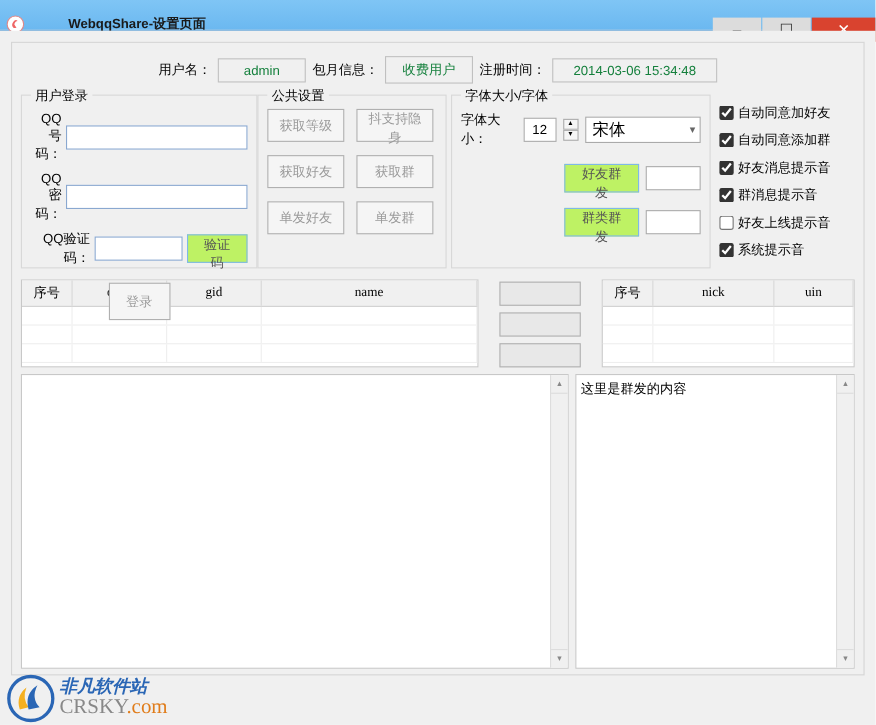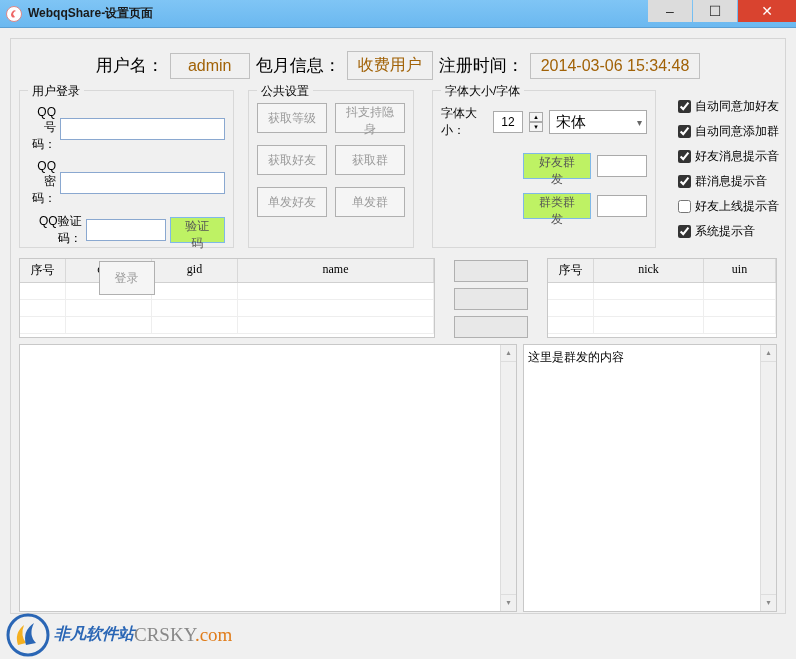--- a/index.html
+++ b/index.html
@@ -1,31 +1,31 @@
 <!DOCTYPE html>
 <html><head>
 <meta charset="utf-8">
 <style>
 * { box-sizing: border-box; margin: 0; padding: 0; }
 body { font-family: "Microsoft YaHei", SimSun, sans-serif; font-size: 12px; background: #fff; width: 796px; height: 659px; overflow: hidden; position: relative; }
-.titlebar { height: 28px; background: linear-gradient(#7fc5f5, #6bb8f0); display: flex; align-items: center; padding: 0 0 0 6px; border-bottom: 1px solid #5a9fd4; }
+.titlebar { height: 28px; background: linear-gradient(#7fc5f5, #6bb8f0); display: flex; align-items: center; padding: 16px 0 0 6px; border-bottom: 1px solid #5a9fd4; gap: 34px; }
 .titlebar-icon { width: 16px; height: 16px; background: #fff; border-radius: 50%; border: 1px solid #d88; margin-right: 6px; display:flex; align-items:center; justify-content:center; }
 .titlebar-icon svg { width:10px; height:10px; }
 .titlebar-title { font-weight: bold; color: #1a1a1a; flex: 1; font-size: 12px; }
 .titlebar-btns { display: flex; height: 100%; }
 .tbtn { width: 44px; height: 22px; display:flex; align-items:center; justify-content:center; color:#333; font-size:14px; }
 .tbtn.min { background: #dcdcdc; }
 .tbtn.max { background: #dcdcdc; margin-left:1px; }
 .tbtn.close { background: #d9432f; color:#fff; margin-left:1px; width:58px; }
 .content { padding: 10px; background:#f0f0f0; height: calc(100% - 28px); position:relative; }
 .panel { border: 1px solid #d5d5d5; background: #f0f0f0; padding: 8px; height: 576px; position:relative; }
 .toprow { display:flex; align-items:center; justify-content:center; gap:6px; margin-bottom:10px; margin-top:4px; }
-.toprow label { font-size:17px; }
-.ro-field { border:1px solid #c0c0c0; background:#f0f0f0; padding:3px 10px; min-width:80px; text-align:center; font-size:16px; color:#a16207; }
-.midrow { display:flex; gap:14px; }
+.toprow label { font-size:12px; }
+.ro-field { border:1px solid #c0c0c0; background:#f0f0f0; padding:3px 10px; min-width:80px; text-align:center; font-size:12px; color:#15803d; }
+.midrow { display:flex; gap:0; }
 .fieldset { border:1px solid #d8d8d8; padding:6px 8px 8px 8px; position:relative; }
 .fieldset-title { position:absolute; top:-8px; left:8px; background:#f0f0f0; padding:0 4px; font-size:12px; }
 .fs-login { width: 215px; height:158px; }
 .fs-public { width: 172px; height:158px; }
 .fs-font { width: 236px; height:158px; margin-left:4px; }
 .checks { width: 130px; padding:8px 0 0 8px; }
 .checks label { display:flex; align-items:center; gap:4px; margin-bottom:8px; font-size:12px; white-space:nowrap; }
 .checks input { accent-color:#333; }
 .lrow { display:flex; align-items:center; margin-bottom:6px; gap:4px; }
 .lrow-label { width:58px; text-align:right; font-size:12px; }
@@ -53,21 +53,21 @@
 .grid-body .grow div { border-right:1px solid #eee; }
 .btncol { display:flex; flex-direction:column; gap:6px; padding-top:2px; }
 .btncol .btn { width:74px; height:22px; background:#e8e8e8; }
 .bottom-row { display:flex; gap:6px; margin-top:6px; }
 .textarea { border:1px solid #c8c8c8; background:#fff; height:268px; padding:4px; font-size:12px; font-family:SimSun; position:relative; }
 .scrollbar { position:absolute; right:0; top:0; bottom:0; width:16px; background:#f0f0f0; border-left:1px solid #ddd; }
 .scrollbar::before { content:"▴"; display:block; text-align:center; font-size:8px; border-bottom:1px solid #ddd; height:16px; line-height:16px; color:#888; }
 .scrollbar::after { content:"▾"; position:absolute; bottom:0; left:0; right:0; text-align:center; font-size:8px; border-top:1px solid #ddd; height:16px; line-height:16px; color:#888; }
 .watermark { position:absolute; bottom:2px; left:6px; display:flex; align-items:center; gap:4px; }
 .wm-icon { width:44px; height:44px; }
-.wm-text { display:flex; flex-direction:row; line-height:1.1; }
+.wm-text { display:flex; flex-direction:column; line-height:1.1; }
 .wm-text .cn { font-size:16px; font-weight:bold; font-style:italic; color:#2a66b5; }
 .wm-text .en { font-size:19px; color:#888; font-family:Liberation Serif, serif; }
 .wm-text .en .com { color:#e07c1a; }
 </style>
 </head>
 <body>
 
 <div class="titlebar">
   <div class="titlebar-icon">
     <svg viewBox="0 0 10 10">

